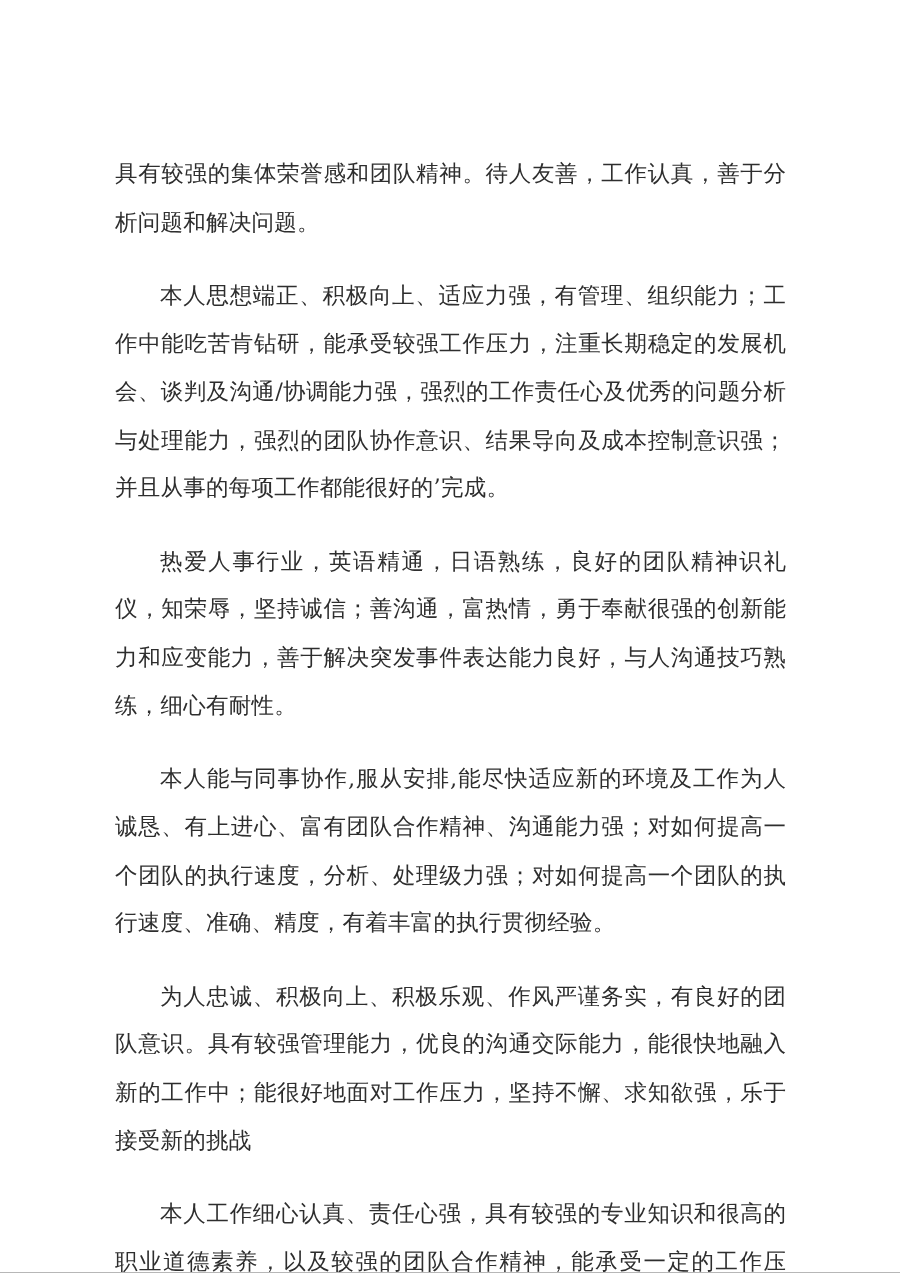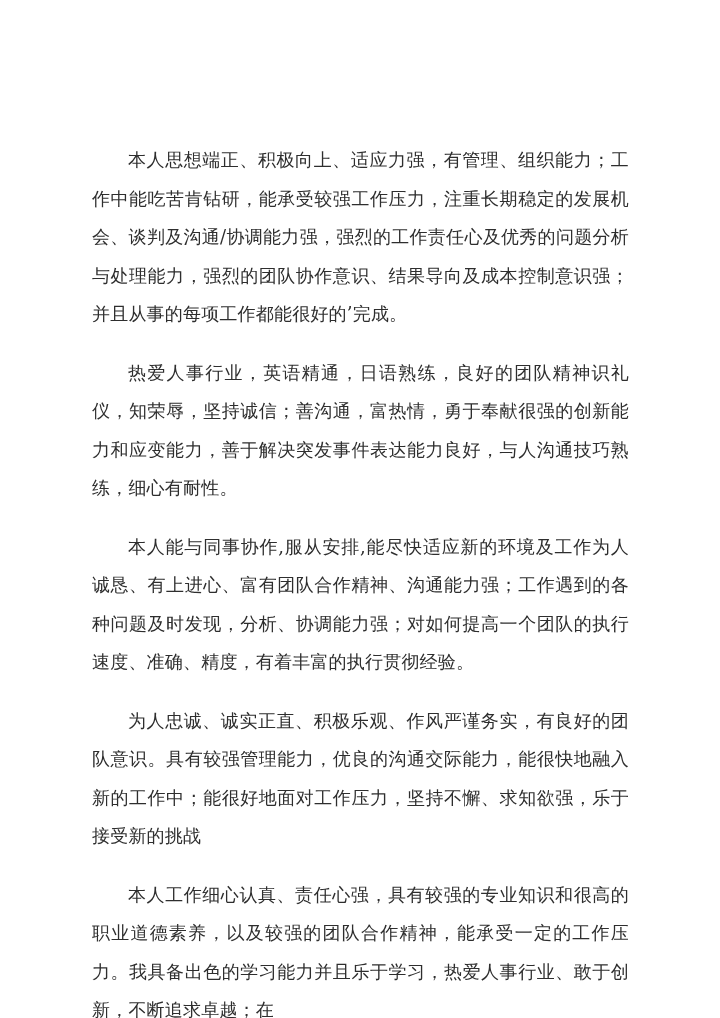--- a/index.html
+++ b/index.html
@@ -36,19 +36,20 @@
   .text-block p.indent {
     text-indent: 2em;
     margin-top: 20px;
   }
 </style>
 </head>
 <body>
 
 <div class="page" style="--page-bg: #ffffff; --text-color: #2e2e2e;">
   <div class="text-block">
+      <p class="">具有较强的集体荣誉感和团队精神。待人友善，工作认真，善于分析问题和解决问题。</p>
       <p class="indent">本人思想端正、积极向上、适应力强，有管理、组织能力；工作中能吃苦肯钻研，能承受较强工作压力，注重长期稳定的发展机会、谈判及沟通/协调能力强，强烈的工作责任心及优秀的问题分析与处理能力，强烈的团队协作意识、结果导向及成本控制意识强；并且从事的每项工作都能很好的’完成。</p>
       <p class="indent">热爱人事行业，英语精通，日语熟练，良好的团队精神识礼仪，知荣辱，坚持诚信；善沟通，富热情，勇于奉献很强的创新能力和应变能力，善于解决突发事件表达能力良好，与人沟通技巧熟练，细心有耐性。</p>
-      <p class="indent">本人能与同事协作,服从安排,能尽快适应新的环境及工作为人诚恳、有上进心、富有团队合作精神、沟通能力强；工作遇到的各种问题及时发现，分析、协调能力强；对如何提高一个团队的执行速度、准确、精度，有着丰富的执行贯彻经验。</p>
-      <p class="indent">为人忠诚、诚实正直、积极乐观、作风严谨务实，有良好的团队意识。具有较强管理能力，优良的沟通交际能力，能很快地融入新的工作中；能很好地面对工作压力，坚持不懈、求知欲强，乐于接受新的挑战</p>
+      <p class="indent">本人能与同事协作,服从安排,能尽快适应新的环境及工作为人诚恳、有上进心、富有团队合作精神、沟通能力强；对如何提高一个团队的执行速度，分析、处理级力强；对如何提高一个团队的执行速度、准确、精度，有着丰富的执行贯彻经验。</p>
+      <p class="indent">为人忠诚、积极向上、积极乐观、作风严谨务实，有良好的团队意识。具有较强管理能力，优良的沟通交际能力，能很快地融入新的工作中；能很好地面对工作压力，坚持不懈、求知欲强，乐于接受新的挑战</p>
       <p class="indent">本人工作细心认真、责任心强，具有较强的专业知识和很高的职业道德素养，以及较强的团队合作精神，能承受一定的工作压力。我具备出色的学习能力并且乐于学习，热爱人事行业、敢于创新，不断追求卓越；在</p>
     </div>
 </div>
 
 </body></html>

